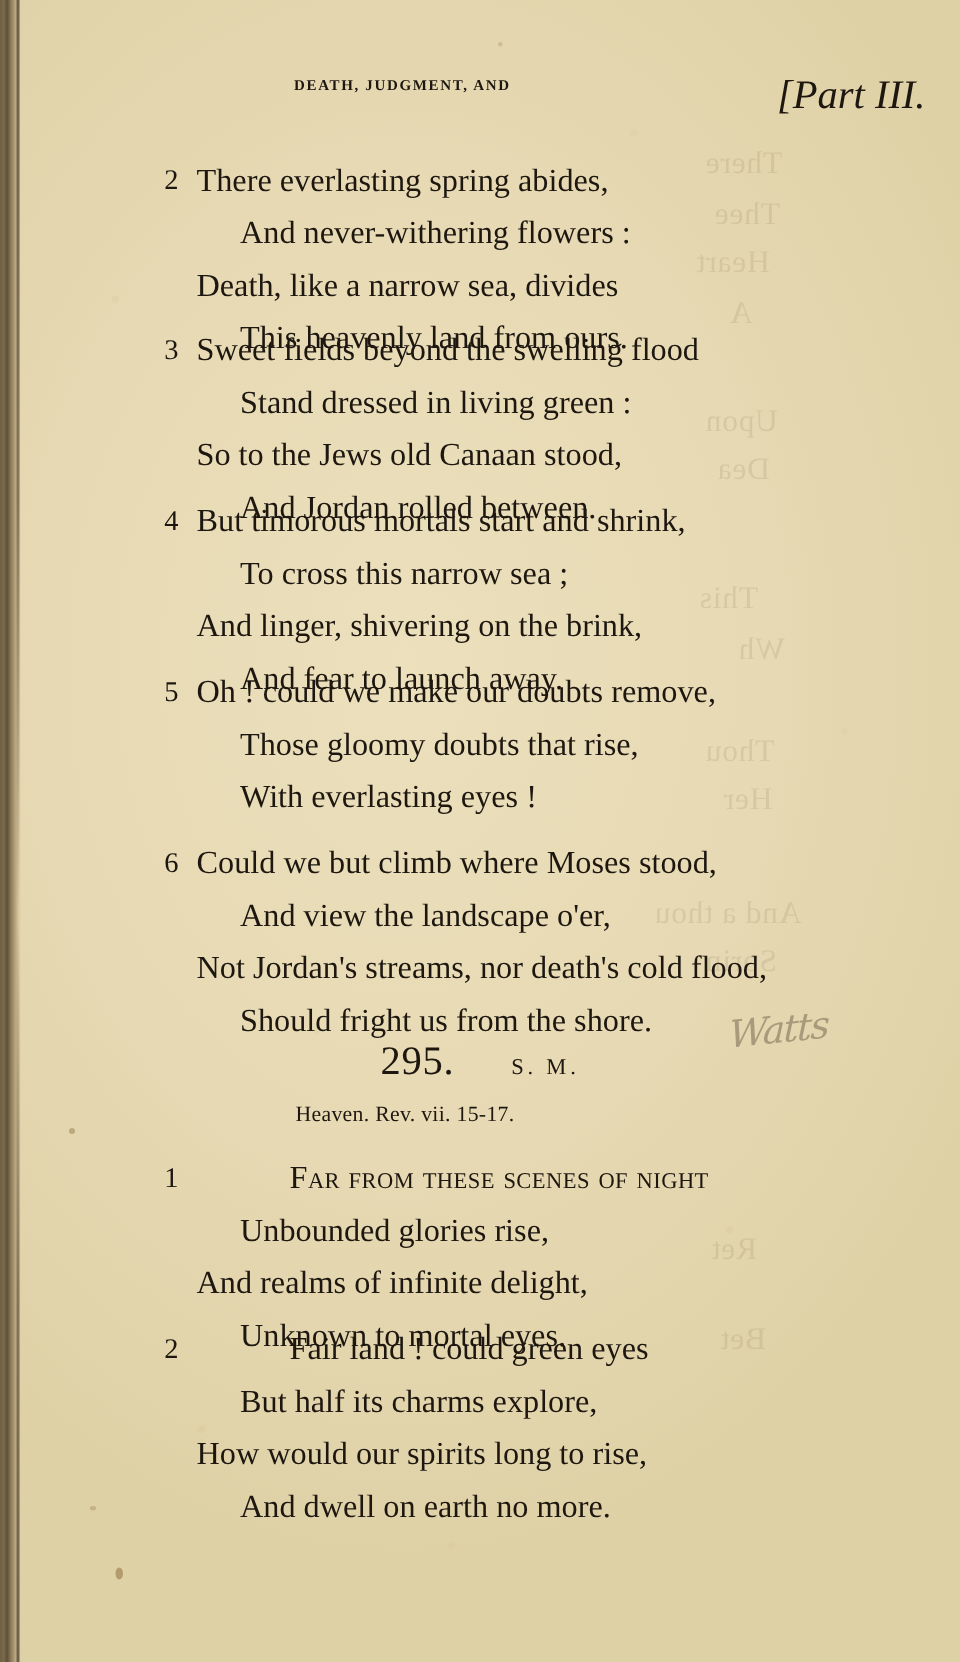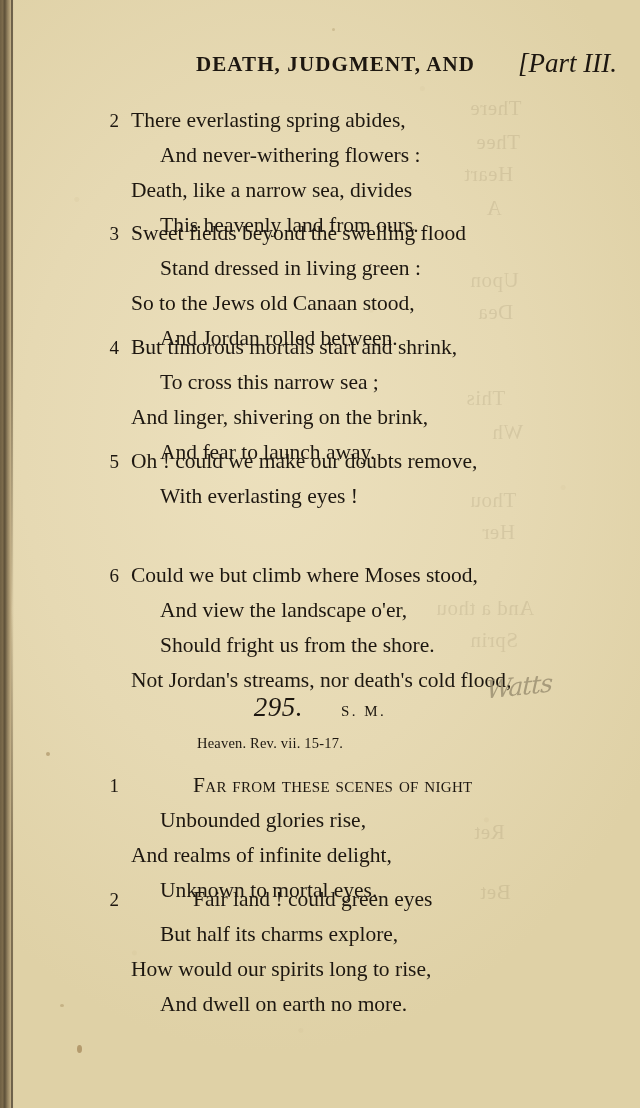--- a/index.html
+++ b/index.html
@@ -82,21 +82,21 @@
   #runhead {
     position: absolute;
     left: 0; right: 0;
     top: 52px;
     height: 26px;
   }
   #runhead-title {
     position: absolute;
     left: 196px;
     top: 0;
-    font-size: 21px;
+    font-size: 10px;
     font-variant: small-caps;
     letter-spacing: 1.1px;
     font-weight: 600;
     white-space: nowrap;
   }
   #runhead-part {
     position: absolute;
     left: 518px;
     top: -4px;
     font-size: 27px;
@@ -140,21 +140,20 @@
     position: absolute;
     left: 0;
     top: 692px;
     width: 640px;
     text-align: center;
   }
   #hymn-number {
     font-size: 27px;
     letter-spacing: .5px;
     vertical-align: baseline;
-    font-style: italic;
   }
   #hymn-meter {
     font-size: 15px;
     font-variant: small-caps;
     letter-spacing: 2.5px;
     margin-left: 34px;
     vertical-align: baseline;
     text-align: center;
   }
   #hymn-subtitle {
@@ -265,37 +264,40 @@
       <span class="vtext">And fear to launch away.</span>
     </div>
   </div>
 
   <div class="stanza" style="top:444px;">
     <div class="vline ind0">
       <span class="vnum">5</span>
       <span class="vtext">Oh ! could we make our doubts remove,</span>
     </div>
     <div class="vline ind1">
+      <span class="vtext">Those gloomy doubts that rise,</span>
+    </div>
+    <div class="vline ind1">
       <span class="vtext">With everlasting eyes !</span>
     </div>
   </div>
 
   <div class="stanza" style="top:558px;">
     <div class="vline ind0">
       <span class="vnum">6</span>
       <span class="vtext">Could we but climb where Moses stood,</span>
     </div>
     <div class="vline ind1">
       <span class="vtext">And view the landscape o'er,</span>
     </div>
+    <div class="vline ind0">
+      <span class="vtext">Not Jordan's streams, nor death's cold flood,</span>
+    </div>
     <div class="vline ind1">
       <span class="vtext">Should fright us from the shore.</span>
-    </div>
-    <div class="vline ind0">
-      <span class="vtext">Not Jordan's streams, nor death's cold flood,</span>
     </div>
   </div>
 
   <div id="hymn-head">
     <span id="hymn-number">295.</span>
     <span id="hymn-meter">S. M.</span>
   </div>
   <div id="hymn-subtitle">Heaven. Rev. vii. 15-17.</div>
 
   <div id="annotation">Watts</div>

